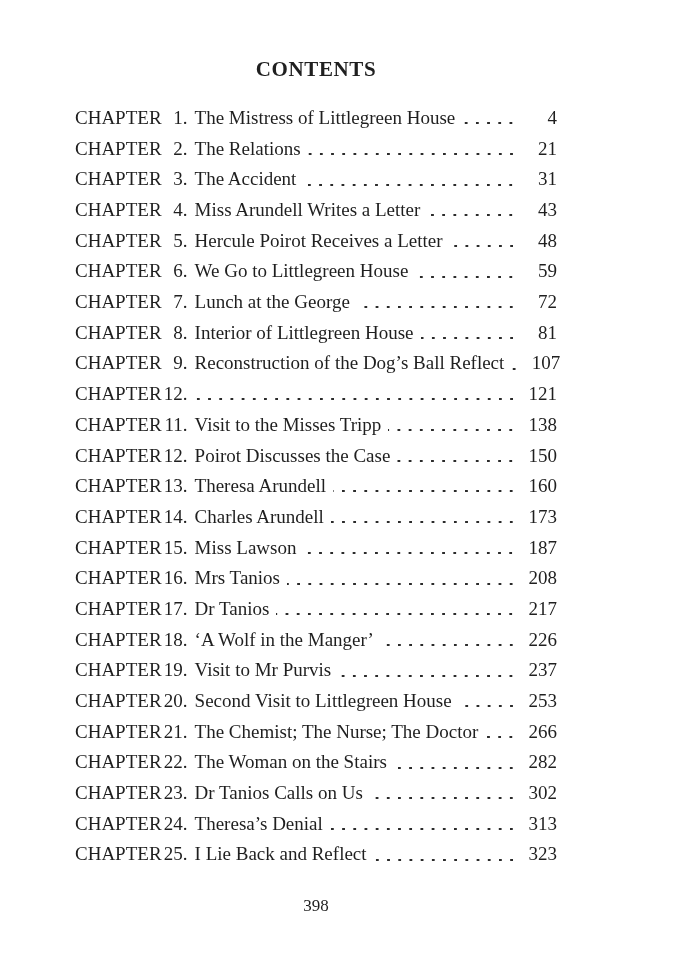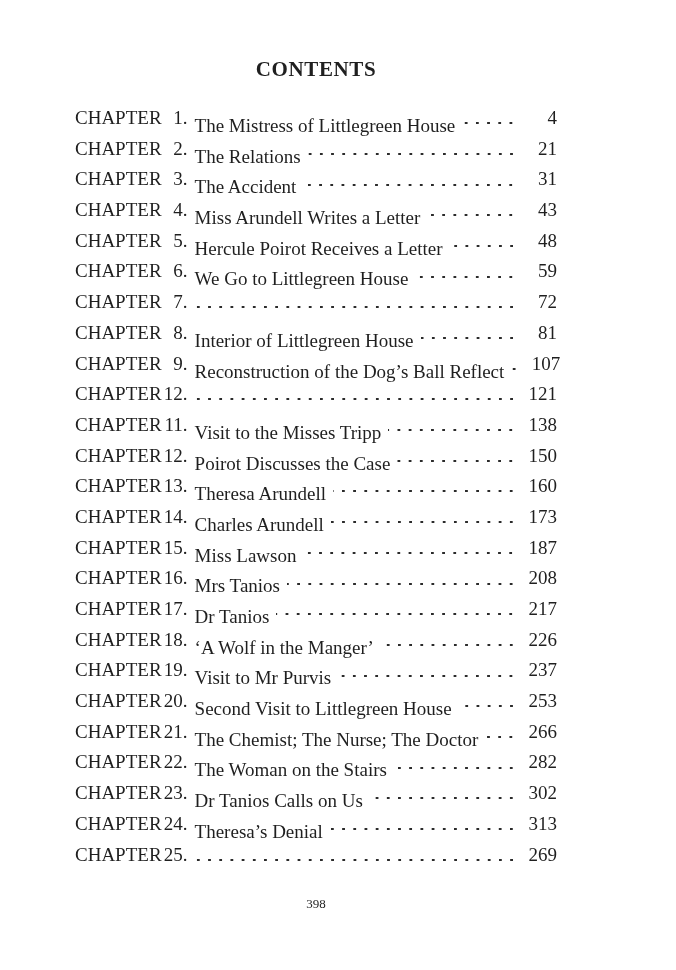--- a/index.html
+++ b/index.html
@@ -31,21 +31,21 @@
     font-size: 21px;
     font-weight: 700;
     letter-spacing: 0.6px;
     line-height: 24px;
   }
   .toc {
     margin-top: 22px;
   }
   .row {
     display: flex;
-    align-items: center;
+    align-items: flex-end;
     height: 30.7px;
     line-height: 30.7px;
     font-size: 19px;
     white-space: nowrap;
   }
   .chword {
     flex: 0 0 auto;
   }
   .chnum {
     flex: 0 0 auto;
@@ -69,21 +69,21 @@
     background-position: right 0 bottom 8.5px;
   }
   .pagenum {
     flex: 0 0 auto;
     min-width: 30px;
     text-align: right;
   }
   .footer {
     margin-top: 26px;
     text-align: center;
-    font-size: 13px;
+    font-size: 17px;
   }
 </style>
 </head>
 <body>
 
 <div class="page">
   <div class="text-block">
     <h1 class="toc-title">CONTENTS</h1>
 
     <div class="toc" id="toc">
@@ -125,20 +125,21 @@
         <div class="row">
           <span class="chword">CHAPTER</span>
           <span class="chnum">6.</span>
           <span class="chtitle">We Go to Littlegreen House</span>
           <span class="leader"></span>
           <span class="pagenum">59</span>
         </div>
         <div class="row">
           <span class="chword">CHAPTER</span>
           <span class="chnum">7.</span>
+          <span class="chtitle">Lunch at the George</span>
           <span class="leader"></span>
           <span class="pagenum">72</span>
         </div>
         <div class="row">
           <span class="chword">CHAPTER</span>
           <span class="chnum">8.</span>
           <span class="chtitle">Interior of Littlegreen House</span>
           <span class="leader"></span>
           <span class="pagenum">81</span>
         </div>
@@ -249,20 +250,21 @@
         <div class="row">
           <span class="chword">CHAPTER</span>
           <span class="chnum">24.</span>
           <span class="chtitle">Theresa’s Denial</span>
           <span class="leader"></span>
           <span class="pagenum">313</span>
         </div>
         <div class="row">
           <span class="chword">CHAPTER</span>
           <span class="chnum">25.</span>
-          <span class="leader"></span>
-          <span class="pagenum">269</span>
+          <span class="chtitle">I Lie Back and Reflect</span>
+          <span class="leader"></span>
+          <span class="pagenum">323</span>
         </div>
       </div>
 
     <div class="footer">398</div>
   </div>
 </div>
 
 </body></html>

